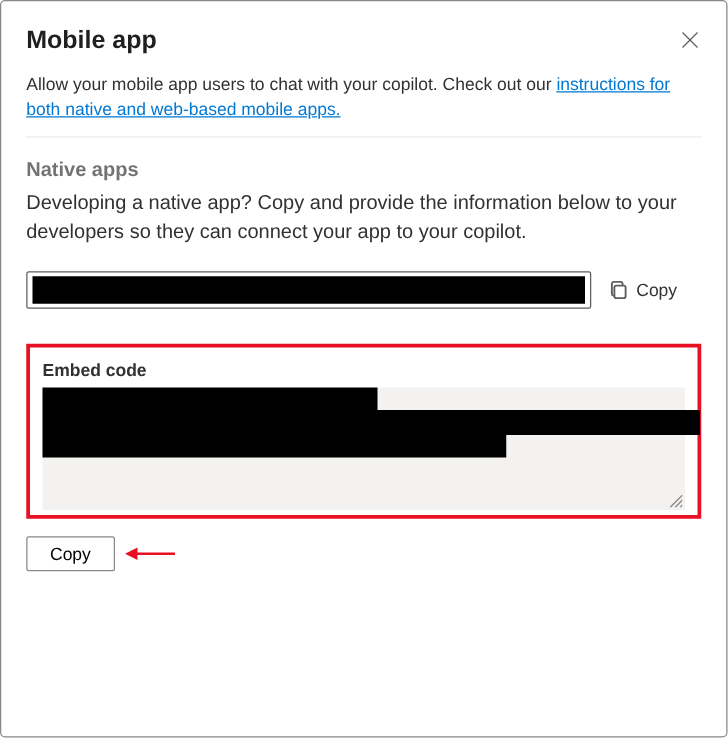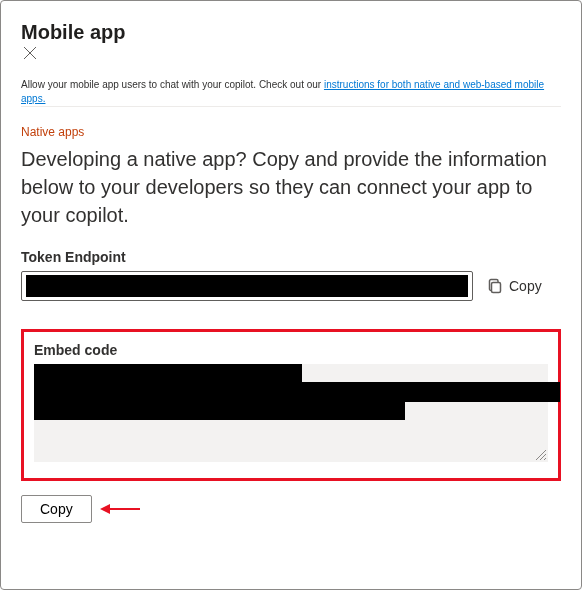--- a/index.html
+++ b/index.html
@@ -17,60 +17,59 @@
       width: 582px;
       height: 590px;
       border: 1px solid #8a8886;
       border-radius: 4px;
       padding: 20px 20px 20px 20px;
       position: relative;
     }
     .header {
       display: flex;
       justify-content: space-between;
-      align-items: flex-start;
+      align-items: center;
       margin-bottom: 14px;
-      flex-direction: column;
     }
     .header h1 {
       font-size: 20px;
       font-weight: 600;
       color: #201f1e;
     }
     .close-btn {
       background: none;
       border: none;
       cursor: pointer;
       padding: 2px;
       font-size: 14px;
       color: #605e5c;
       line-height: 1;
     }
     .intro {
-      font-size: 10px;
+      font-size: 14px;
       line-height: 1.4;
-      margin-bottom: 0;
+      margin-bottom: 12px;
     }
     .intro a {
       color: #0078d4;
       text-decoration: underline;
     }
     .divider {
       border: none;
       border-top: 1px solid #edebe9;
       margin-bottom: 18px;
     }
     .section-title {
-      font-size: 12px;
-      font-weight: 400;
+      font-size: 16px;
+      font-weight: 700;
       margin-bottom: 6px;
-      color: #c2410c;
+      color: #737373;
     }
     .section-desc {
-      font-size: 20px;
+      font-size: 16px;
       line-height: 1.4;
       margin-bottom: 20px;
     }
     .field-label {
       font-size: 14px;
       font-weight: 600;
       margin-bottom: 6px;
       display: block;
     }
     .token-row {
@@ -105,21 +104,21 @@
     }
     .copy-icon {
       width: 16px;
       height: 16px;
       stroke: #605e5c;
       fill: none;
       stroke-width: 1.5;
     }
     .highlight-box {
       border: 3px solid #e81123;
-      padding: 10px 10px 16px 10px;
+      padding: 10px 10px 4px 10px;
       margin-bottom: 14px;
     }
     .textarea-wrap {
       position: relative;
       width: 100%;
       height: 98px;
       background: #f3f2f1;
     }
     .blk {
       position: absolute;
@@ -167,21 +166,20 @@
 
   <p class="intro">
     <span>Allow your mobile app users to chat with your copilot. Check out our </span><a href="#">instructions for both native and web-based mobile apps.</a>
   </p>
 
   <hr class="divider">
 
   <h2 class="section-title">Native apps</h2>
   <p class="section-desc">Developing a native app? Copy and provide the information below to your developers so they can connect your app to your copilot.</p>
 
-  <label class="field-label">Token Endpoint</label>
   <div class="token-row">
     <div class="token-input-wrap">
       <div class="token-blackout"></div>
     </div>
     <button class="copy-inline">
       <svg class="copy-icon" viewBox="0 0 16 16">
         <rect x="4.5" y="4.5" width="9" height="10" rx="1.5"></rect>
         <path d="M11 4.5V3a1.5 1.5 0 0 0-1.5-1.5H4A1.5 1.5 0 0 0 2.5 3v8A1.5 1.5 0 0 0 4 12.5h.5"></path>
       </svg>
       <span>Copy</span>

